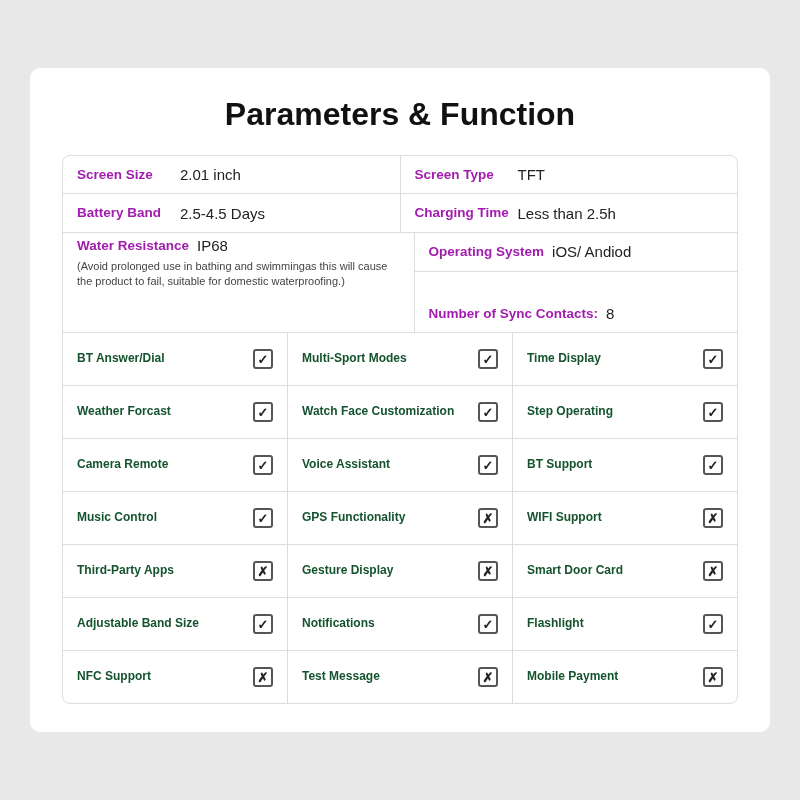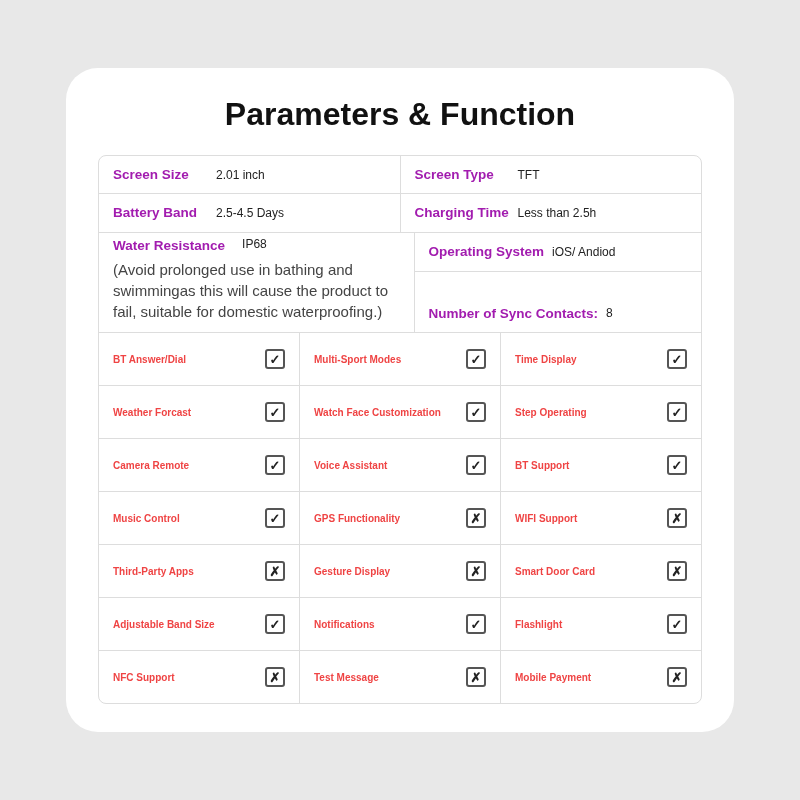--- a/index.html
+++ b/index.html
@@ -7,22 +7,22 @@
       background: #e8e8e8;
       font-family: Arial, sans-serif;
       width: 800px;
       height: 800px;
       display: flex;
       align-items: center;
       justify-content: center;
     }
     .card {
       background: #fff;
-      border-radius: 32px;
-      width: 668px;
+      border-radius: 10px;
+      width: 740px;
       padding: 28px 32px 28px 32px;
     }
     .page-title {
       text-align: center;
       font-size: 32px;
       font-weight: 900;
       margin-bottom: 22px;
       color: #111;
     }
     .params-table {
@@ -53,26 +53,26 @@
       border-right: none;
     }
     .spec-label {
       font-weight: 800;
       font-size: 13.5px;
       color: #a21caf;
       min-width: 95px;
       line-height: 1.3;
     }
     .spec-value {
-      font-size: 12px;
+      font-size: 15px;
       color: #222;
       margin-left: 8px;
     }
     .spec-note {
-      font-size: 15px;
+      font-size: 11px;
       color: #444;
       line-height: 1.4;
       margin-top: 4px;
       display: block;
     }
     .spec-half-tall {
       flex: 1;
       display: flex;
       flex-direction: column;
       justify-content: flex-start;
@@ -100,22 +100,22 @@
       justify-content: space-between;
       padding: 11px 14px;
       border-right: 1.5px solid #ddd;
       min-height: 52px;
     }
     .feature-cell:last-child {
       border-right: none;
     }
     .feature-label {
       font-weight: 800;
-      font-size: 10px;
-      color: #ef4444;
+      font-size: 12px;
+      color: #14532d;
       line-height: 1.3;
       flex: 1;
     }
     .check-box {
       width: 20px;
       height: 20px;
       border: 2px solid #555;
       border-radius: 3px;
       display: flex;
       align-items: center;
@@ -166,21 +166,21 @@
         <div class="spec-half">
           <span class="spec-label">Charging Time</span>
           <span class="spec-value">Less than 2.5h</span>
         </div>
       </div>
 
       <div class="spec-row">
         <div class="spec-half-tall" style="border-right: 1.5px solid #ddd;">
           <div style="display:flex;align-items:flex-start;">
             <span class="spec-label">Water Resistance</span>
-            <span class="spec-value" style="margin-left:17px;margin-top:0;">IP68</span>
+            <span class="spec-value" style="margin-left:8px;margin-top:0;">IP68</span>
           </div>
           <span class="spec-note">(Avoid prolonged use in bathing and swimmingas this will cause the product to fail, suitable for domestic waterproofing.)</span>
         </div>
         <div class="spec-half-tall" style="padding:0;">
           <div style="display:flex;align-items:center;padding:10px 14px;border-bottom:1px solid #ddd;flex:1;">
             <span class="spec-label">Operating System</span>
             <span class="spec-value">iOS/ Andiod</span>
           </div>
           <div style="display:flex;align-items:center;padding:10px 14px;flex:1;">
             <span class="spec-label">Number of Sync Contacts:</span>

